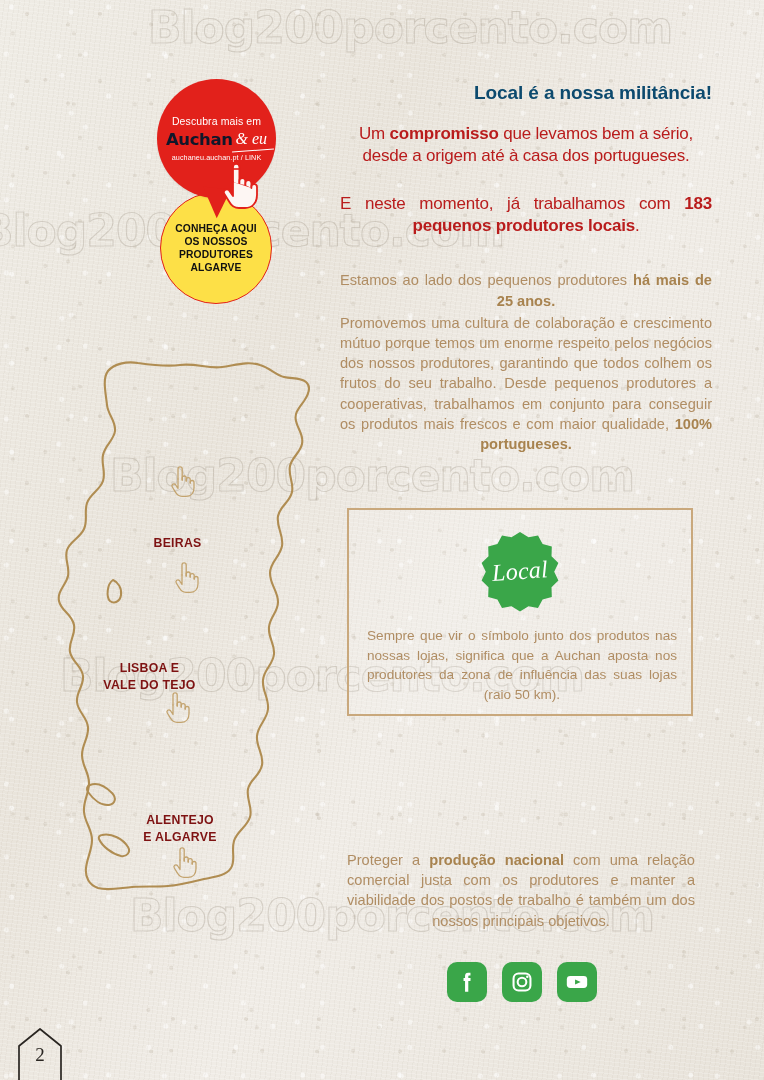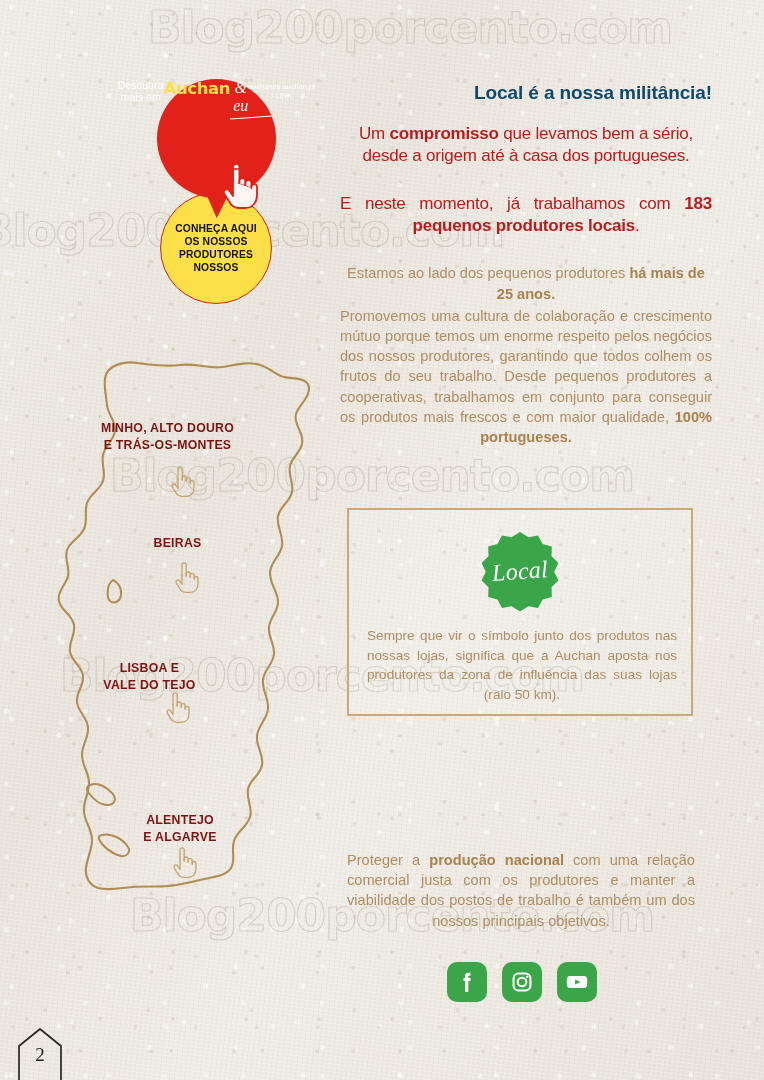--- a/index.html
+++ b/index.html
@@ -66,42 +66,42 @@
   
   #left-col{
     position:absolute; left:0; top:0; width:330px; height:1080px;
   }
 
   
   #auchan-bubble{
     position:absolute; left:157px; top:79px;
     width:119px; height:119px;
     background:#e2211b; border-radius:50%;
-    display:flex; flex-direction:row; justify-content:center;
+    display:flex; flex-direction:column; align-items:center; justify-content:center;
     text-align:center; z-index:6;
     box-shadow:0 1px 2px rgba(0,0,0,.07);
   }
   #auchan-bubble::after{
     content:""; position:absolute;
     left:50%; bottom:-20px; transform:translateX(-56%) rotate(6deg);
     width:0;height:0;
     border-left:17px solid transparent;
     border-right:11px solid transparent;
     border-top:30px solid #e2211b;
   }
   .bubble-line1{
     color:#fff; font-size:10.5px; font-weight:400;
     letter-spacing:.1px; margin-bottom:3px;
   }
   .bubble-logo{
     display:flex; align-items:baseline; justify-content:center; gap:3px;
     margin-bottom:1px;
   }
   .bubble-logo .a-word{
-    color:#fde047; font-size:16.5px; font-weight:700; letter-spacing:-.4px;
+    color:#0f172a; font-size:16.5px; font-weight:700; letter-spacing:-.4px;
     font-family:"DejaVu Sans", sans-serif;
   }
   .bubble-logo .e-word{
     color:#fff; font-size:16px; font-style:italic; font-family:"Liberation Serif", serif;
     position:relative; top:-1px;
   }
   .bubble-logo .e-word::after{
     content:""; position:absolute; left:-3px; bottom:-3px;
     width:42px; height:1.3px; background:#fff; transform:rotate(-4deg);
   }
@@ -169,21 +169,21 @@
   }
   .lead b{ font-weight:700; }
   .lead.just{ text-align:justify; text-align-last:center; }
 
   .brown-block{
     color:#b08d63; font-size:14.6px; line-height:1.385;
     text-align:justify; text-align-last:center;
     margin:0;
   }
   .brown-block b{ font-weight:700; color:#a8834f; }
-  #p-25anos{ margin-top:26px; text-align:center; }
+  #p-25anos{ margin-top:33px; }
   #p-promovemos{ margin-top:2px; }
 
   
   #local-box{
     position:absolute; left:347px; top:508px;
     width:346px; height:208px;
     border:2.4px solid #c9a87c;
     background:rgba(255,255,255,.12);
     box-sizing:border-box;
     padding:16px 14px 0 14px;
@@ -260,21 +260,21 @@
                    l-5-8 a3 3 0 0 1 4.6-3.8 L15 36 V22"></path>
         </g>
         <path d="M15 9 h6.2" stroke="#e2211b" stroke-width="1.6" fill="none"></path>
       </svg>
     </div>
 
     <div id="conheca-badge">
       <span>CONHEÇA AQUI</span>
       <span>OS NOSSOS</span>
       <span>PRODUTORES</span>
-      <span>NOSSOS</span>
+      <span>ALGARVE</span>
     </div>
 
     <div id="portugal-map">
       <svg viewBox="0 0 262 600" width="262" height="600" aria-hidden="true">
         <path d="M52 16
                  C 58 9, 70 6, 82 8
                  C 96 10, 110 12, 124 10
                  C 140 8, 152 14, 166 12
                  C 180 10, 192 6, 204 10
                  C 214 13, 220 20, 228 22
@@ -322,24 +322,20 @@
                  C 49 90, 58 85, 59 76
                  C 60 66, 52 60, 51 50
                  C 50 39, 46 24, 52 16 Z" fill="none" stroke="#b08d52" stroke-width="2.1" stroke-linejoin="round"></path>
 
         <path d="M57 225 c5 2 9 8 8 15 c-1 7-7 9-11 6 c-4-4-3-17 3-21 Z" fill="none" stroke="#b08d52" stroke-width="2"></path>
         <path d="M34 430 c8-3 16 2 22 8 c5 5 3 11-3 12 c-8 1-16-6-21-13 c-2-3-1-6 2-7 Z" fill="none" stroke="#b08d52" stroke-width="2"></path>
         <path d="M46 480 c10-2 21 4 26 12 c3 5-1 10-7 9 c-9-2-19-10-22-17 c-1-2 1-4 3-4 Z" fill="none" stroke="#b08d52" stroke-width="2"></path>
       </svg>
     </div>
 
-    <div class="map-label" id="label-minho">
-      <div>MINHO, ALTO DOURO</div>
-      <div>E TRÁS-OS-MONTES</div>
-    </div>
     <div class="map-label" id="label-beiras">
       <div>BEIRAS</div>
     </div>
     <div class="map-label" id="label-alentejo">
       <div>ALENTEJO</div>
       <div>E ALGARVE</div>
     </div>
     <div class="map-label" id="label-lisboa">
       <div>LISBOA E</div>
       <div>VALE DO TEJO</div>

